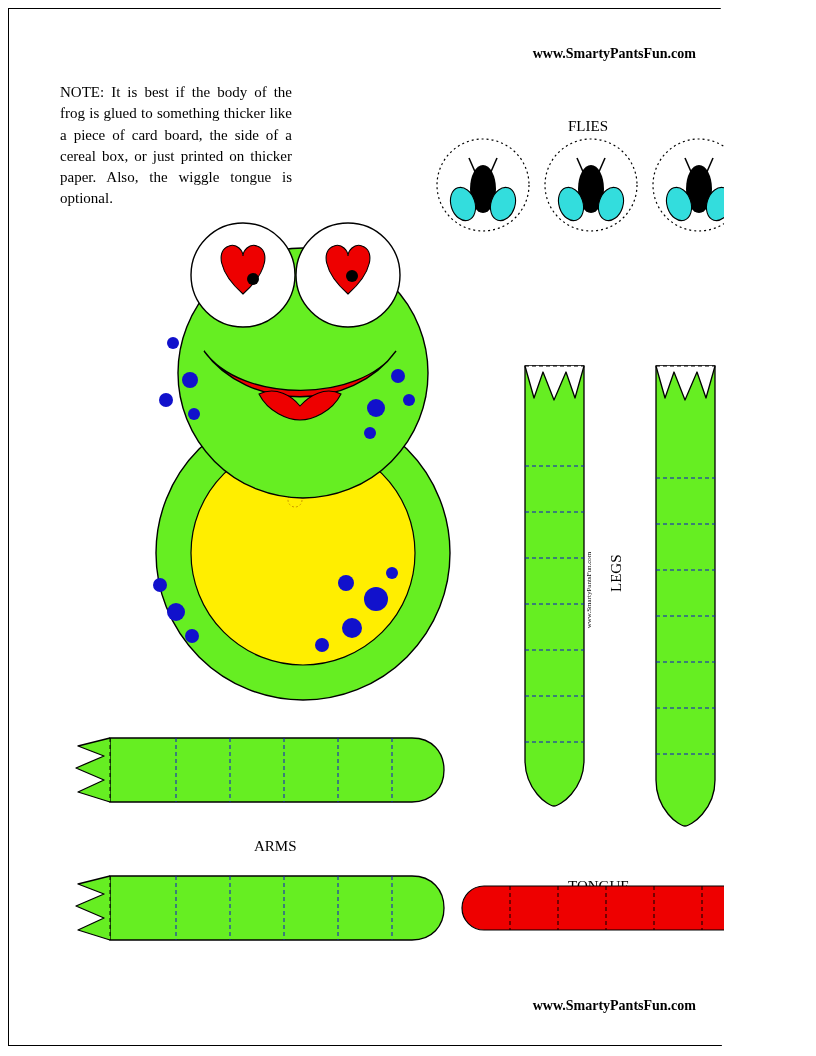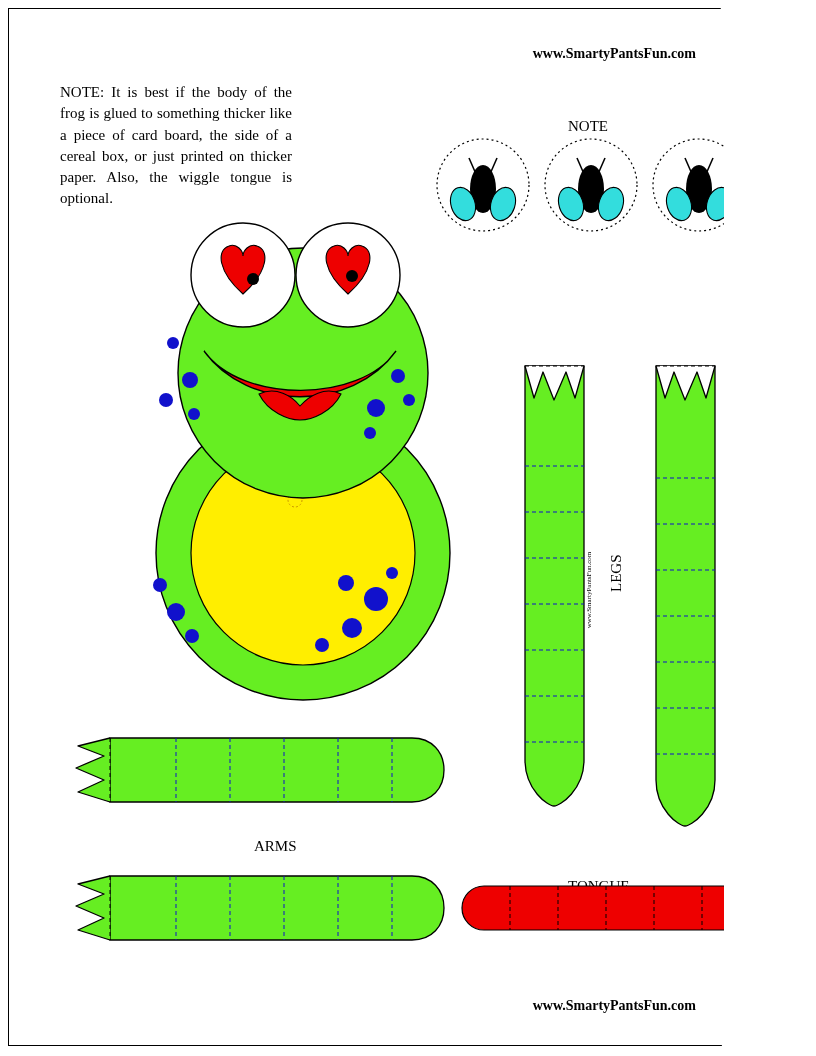--- a/index.html
+++ b/index.html
@@ -87,21 +87,21 @@
 
 <div id="page">
 
   <div class="page-border"></div>
 
   <div class="wm wm-top">www.SmartyPantsFun.com</div>
   <div class="wm wm-bottom">www.SmartyPantsFun.com</div>
 
   <div class="note">NOTE: It is best if the body of the frog is glued to something thicker like a piece of card board, the side of a cereal box, or just printed on thicker paper. Also, the wiggle tongue is optional.</div>
 
-  <div class="label label-flies">NOTE</div>
+  <div class="label label-flies">FLIES</div>
   <div class="label label-arms">ARMS</div>
   <div class="label label-tongue">TONGUE</div>
   <div class="label label-legs">LEGS</div>
 
   <svg class="art" viewBox="0 0 816 1056" xmlns="http://www.w3.org/2000/svg">
 
     <g>
       <circle cx="483" cy="185" r="46" fill="#ffffff" stroke="#000000" stroke-width="1.2" stroke-dasharray="2 3"></circle>
       <path d="M469 158 L476 174" stroke="#000000" stroke-width="1.6" fill="none"></path>
       <path d="M497 158 L490 174" stroke="#000000" stroke-width="1.6" fill="none"></path>

